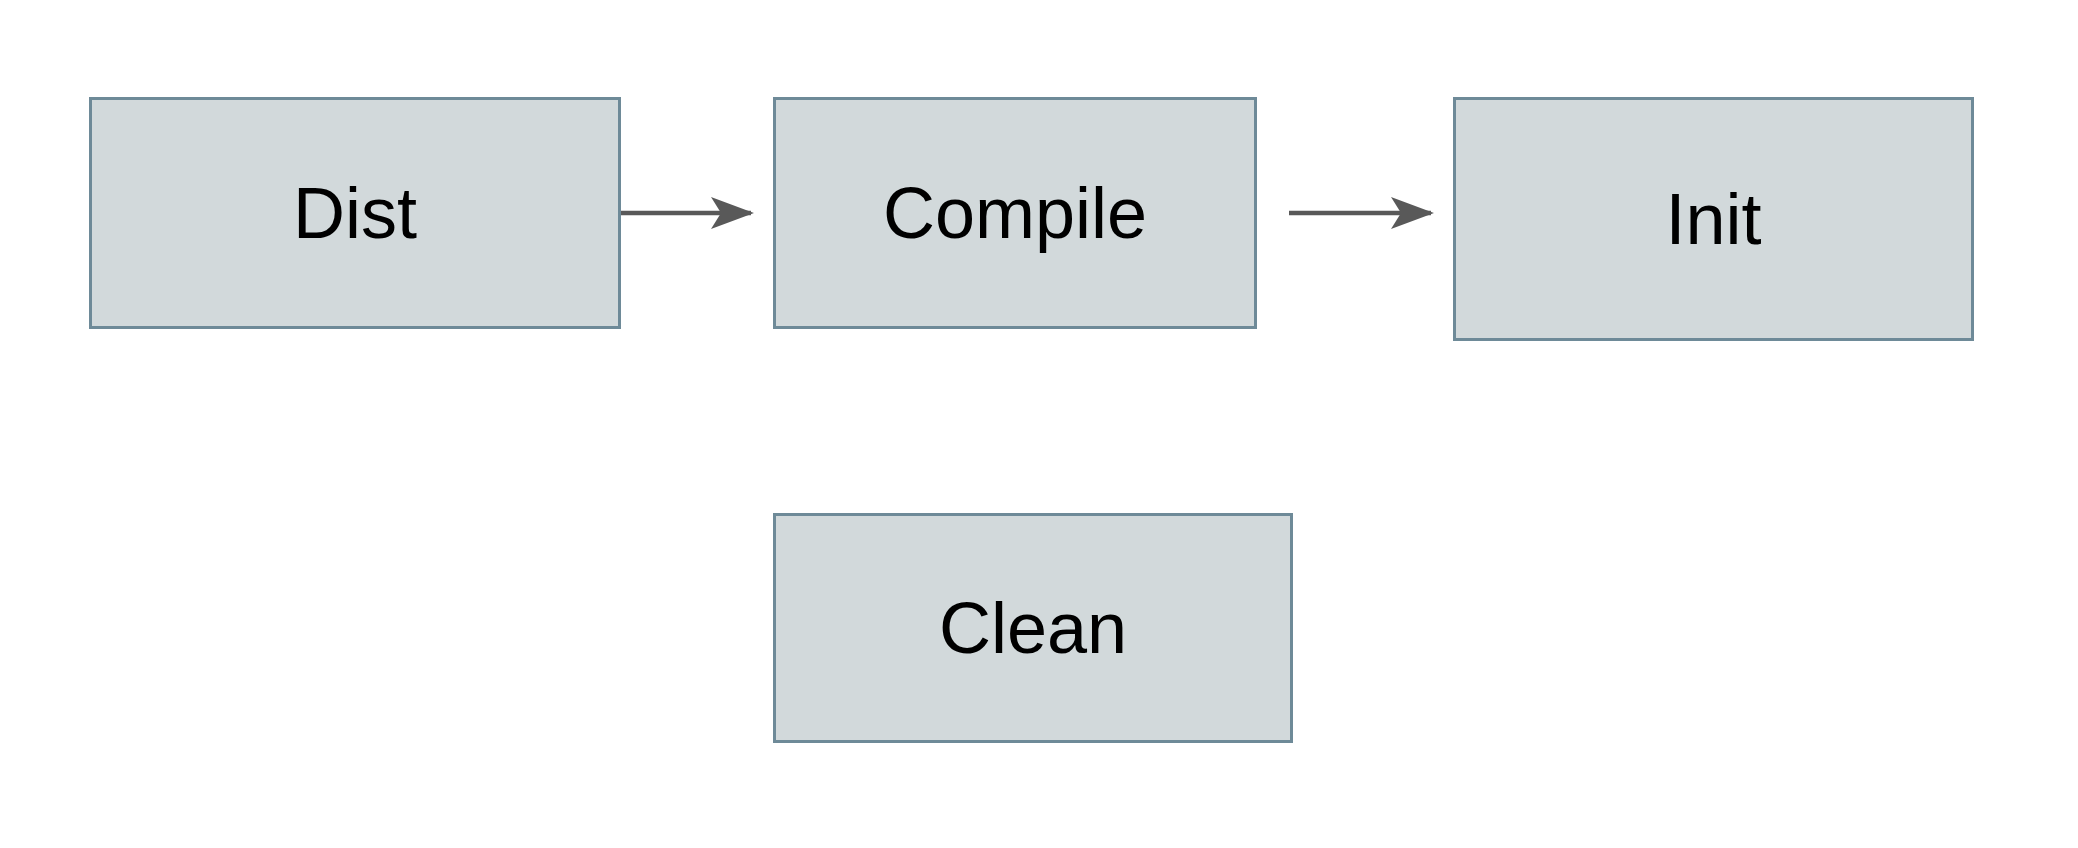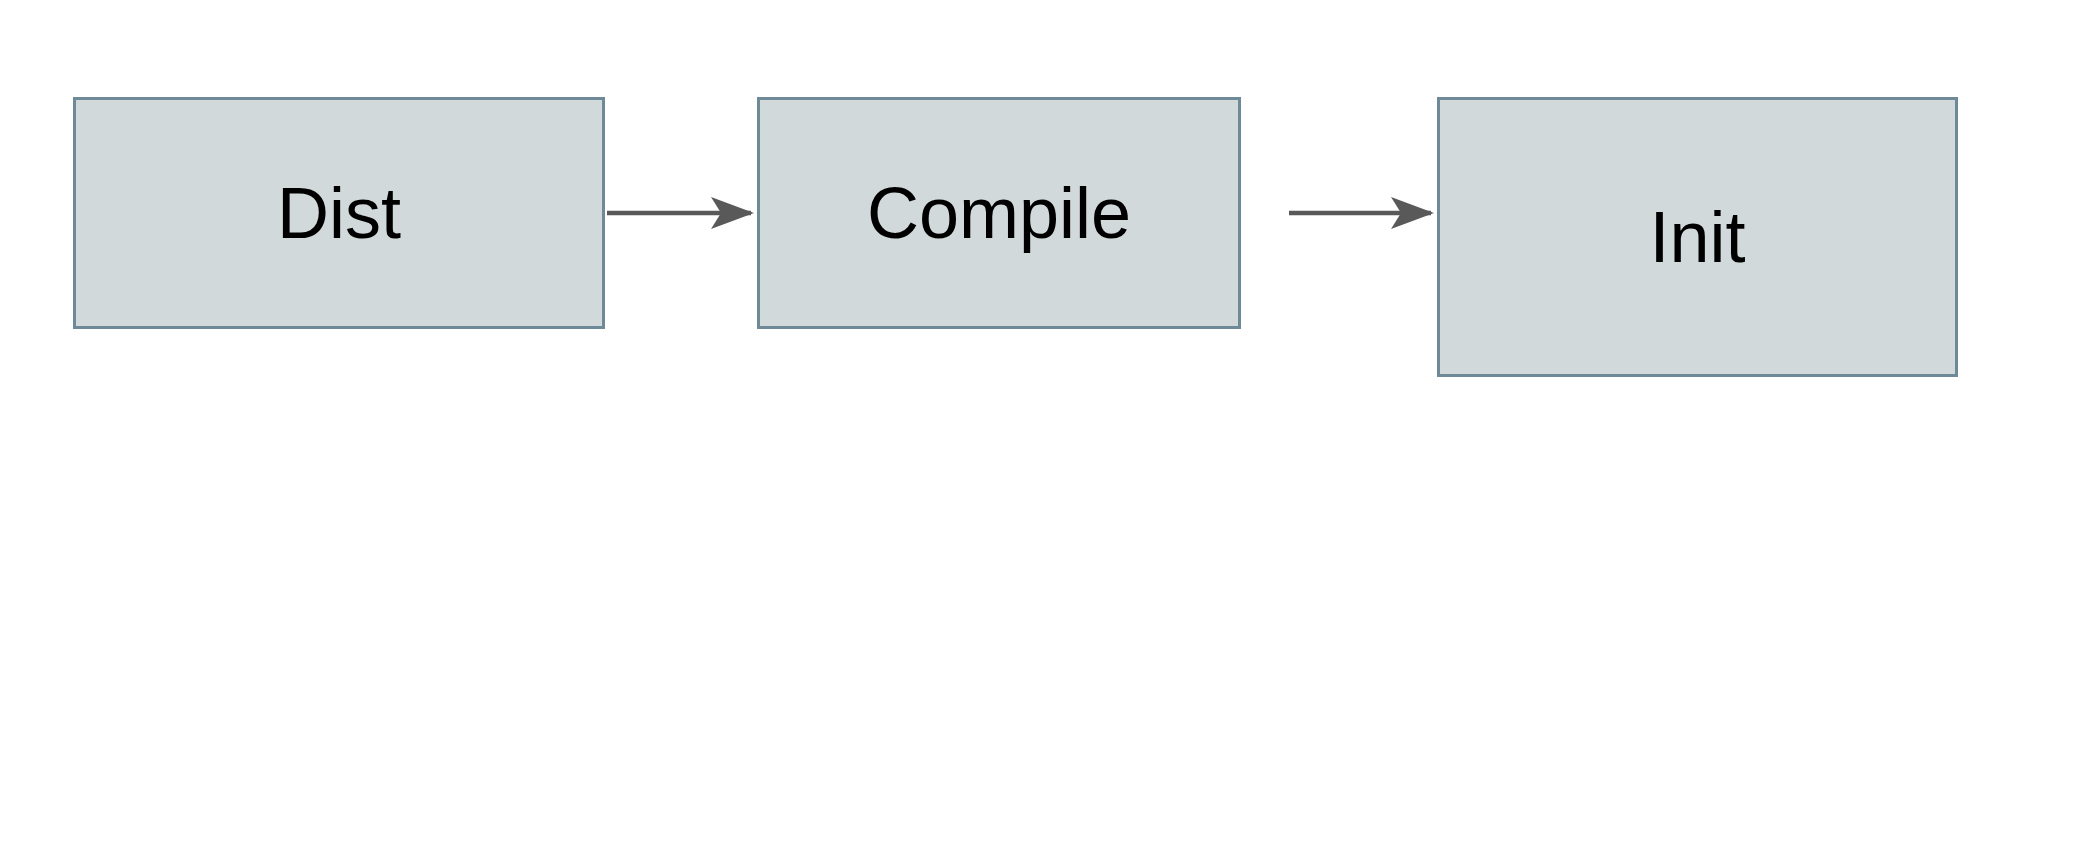--- a/index.html
+++ b/index.html
@@ -16,30 +16,31 @@
     overflow: hidden;
   }
   .node {
     position: absolute;
     box-sizing: border-box;
     background: var(--c-node_fill, #d2d9db);
     border: 3px solid var(--c-node_border, #6e8a98);
     display: flex;
     align-items: center;
     justify-content: center;
+    margin-left: 16px;
   }
   .node-label {
     font-size: 72px;
     line-height: 1;
     color: var(--c-text, #000000);
     white-space: nowrap;
   }
   .node-dist    { left: 73px;   top: 97px;  width: 532px; height: 232px; }
   .node-compile { left: 757px;  top: 97px;  width: 484px; height: 232px; }
-  .node-init    { left: 1437px; top: 97px;  width: 521px; height: 280px; }
+  .node-init    { left: 1437px; top: 97px;  width: 521px; height: 244px; }
   .node-clean   { left: 757px;  top: 513px; width: 520px; height: 230px; }
   .edges-layer {
     position: absolute;
     left: 0; top: 0;
     width: 2078px;
     height: 848px;
     pointer-events: none;
   }
   .edge-line {
     stroke: var(--c-arrow, #595959);
@@ -74,14 +75,17 @@
   </div>
 
   <div class="node node-compile">
     <span class="node-label">Compile</span>
   </div>
 
   <div class="node node-init">
     <span class="node-label">Init</span>
   </div>
 
+  <div class="node node-clean">
+    <span class="node-label">Clean</span>
+  </div>
 
 </div>
 
 </body></html>

